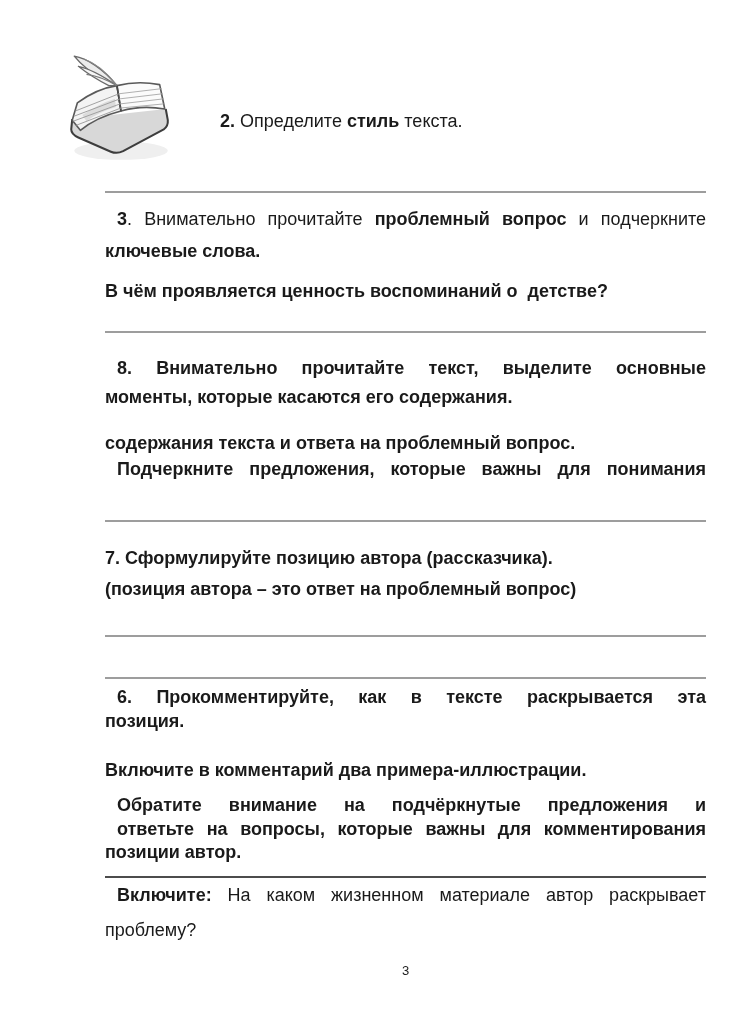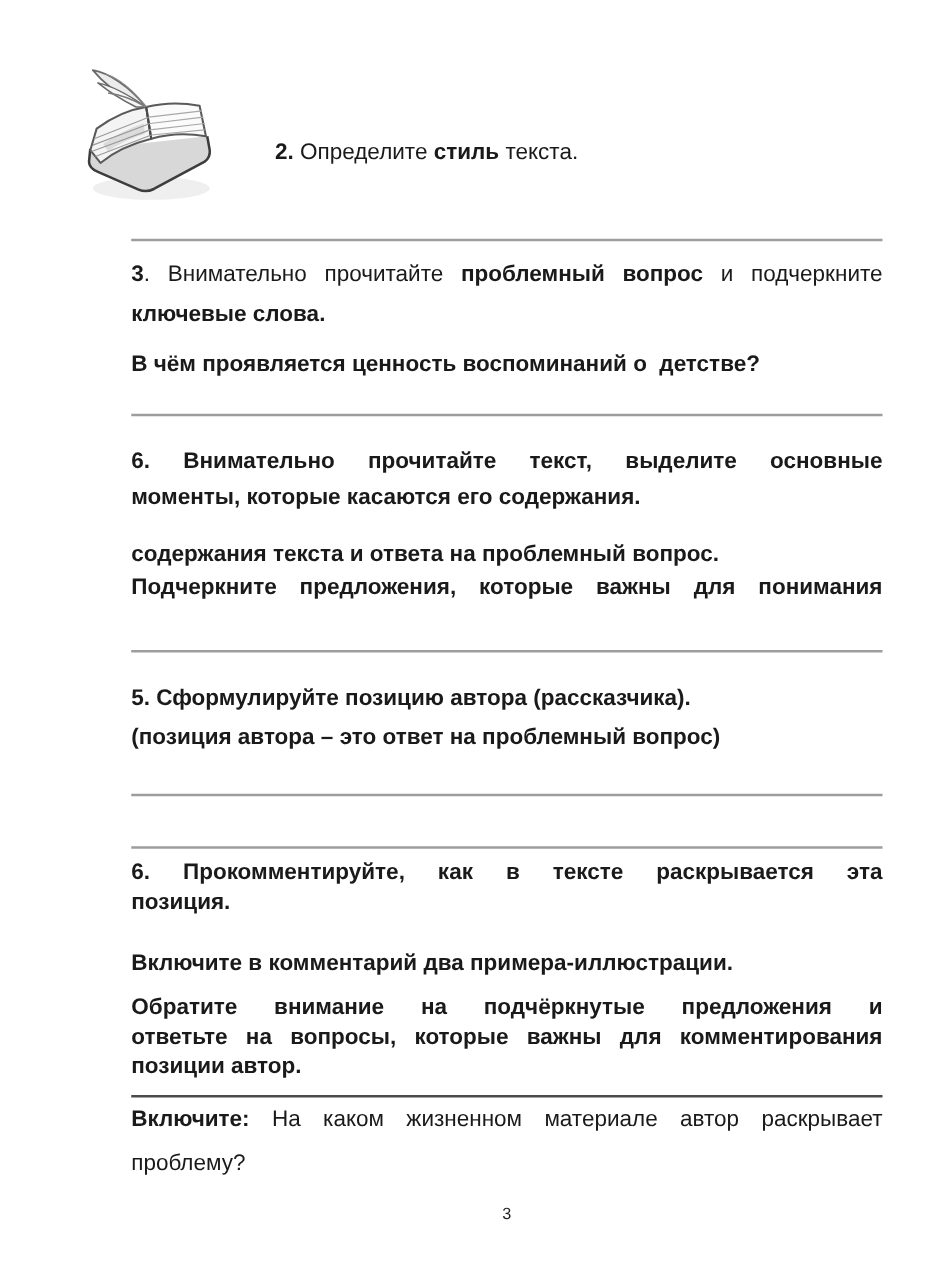--- a/index.html
+++ b/index.html
@@ -20,20 +20,21 @@
   .block {
     position: absolute;
     left: 105px;
     width: 601px;
     font-size: 18px;
   }
   .line { display: block; }
   .jl {
     text-align: justify;
     text-align-last: justify;
+    margin-left: 12px;
   }
   .bold, b { font-weight: 700; }
   .rule {
     position: absolute;
     left: 105px;
     width: 601px;
     height: 2px;
     background: #9d9d9d;
   }
   .rule.dark { background: #4c4c4c; }
@@ -106,32 +107,32 @@
     <span class="line"><b>ключевые слова.</b></span>
   </div>
 
   <div class="block lh32 bold" style="top:275px">
     <span class="line">В чём проявляется ценность воспоминаний о&nbsp; детстве?</span>
   </div>
 
   <div class="rule" style="top:331px"></div>
 
   <div class="block lh29 bold" style="top:354px">
-    <span class="line jl">6. Внимательно прочитайте текст, выделите основные</span>
+    <span class="line jl">8. Внимательно прочитайте текст, выделите основные</span>
     <span class="line">моменты, которые касаются его содержания.</span>
   </div>
   <div class="block lh26 bold" style="top:430px">
     <span class="line">содержания текста и ответа на проблемный вопрос.</span>
     <span class="line jl">Подчеркните предложения, которые важны для понимания</span>
   </div>
 
   <div class="rule" style="top:520px"></div>
 
   <div class="block lh26 bold" style="top:545px">
-    <span class="line">5. Сформулируйте позицию автора (рассказчика).</span>
+    <span class="line">7. Сформулируйте позицию автора (рассказчика).</span>
   </div>
   <div class="block lh26 bold" style="top:576px">
     <span class="line">(позиция автора – это ответ на проблемный вопрос)</span>
   </div>
 
   <div class="rule" style="top:635px"></div>
   <div class="rule" style="top:677px"></div>
 
   <div class="block lh23 bold" style="top:686px">
     <span class="line jl">6. Прокомментируйте, как в тексте раскрывается эта</span>

